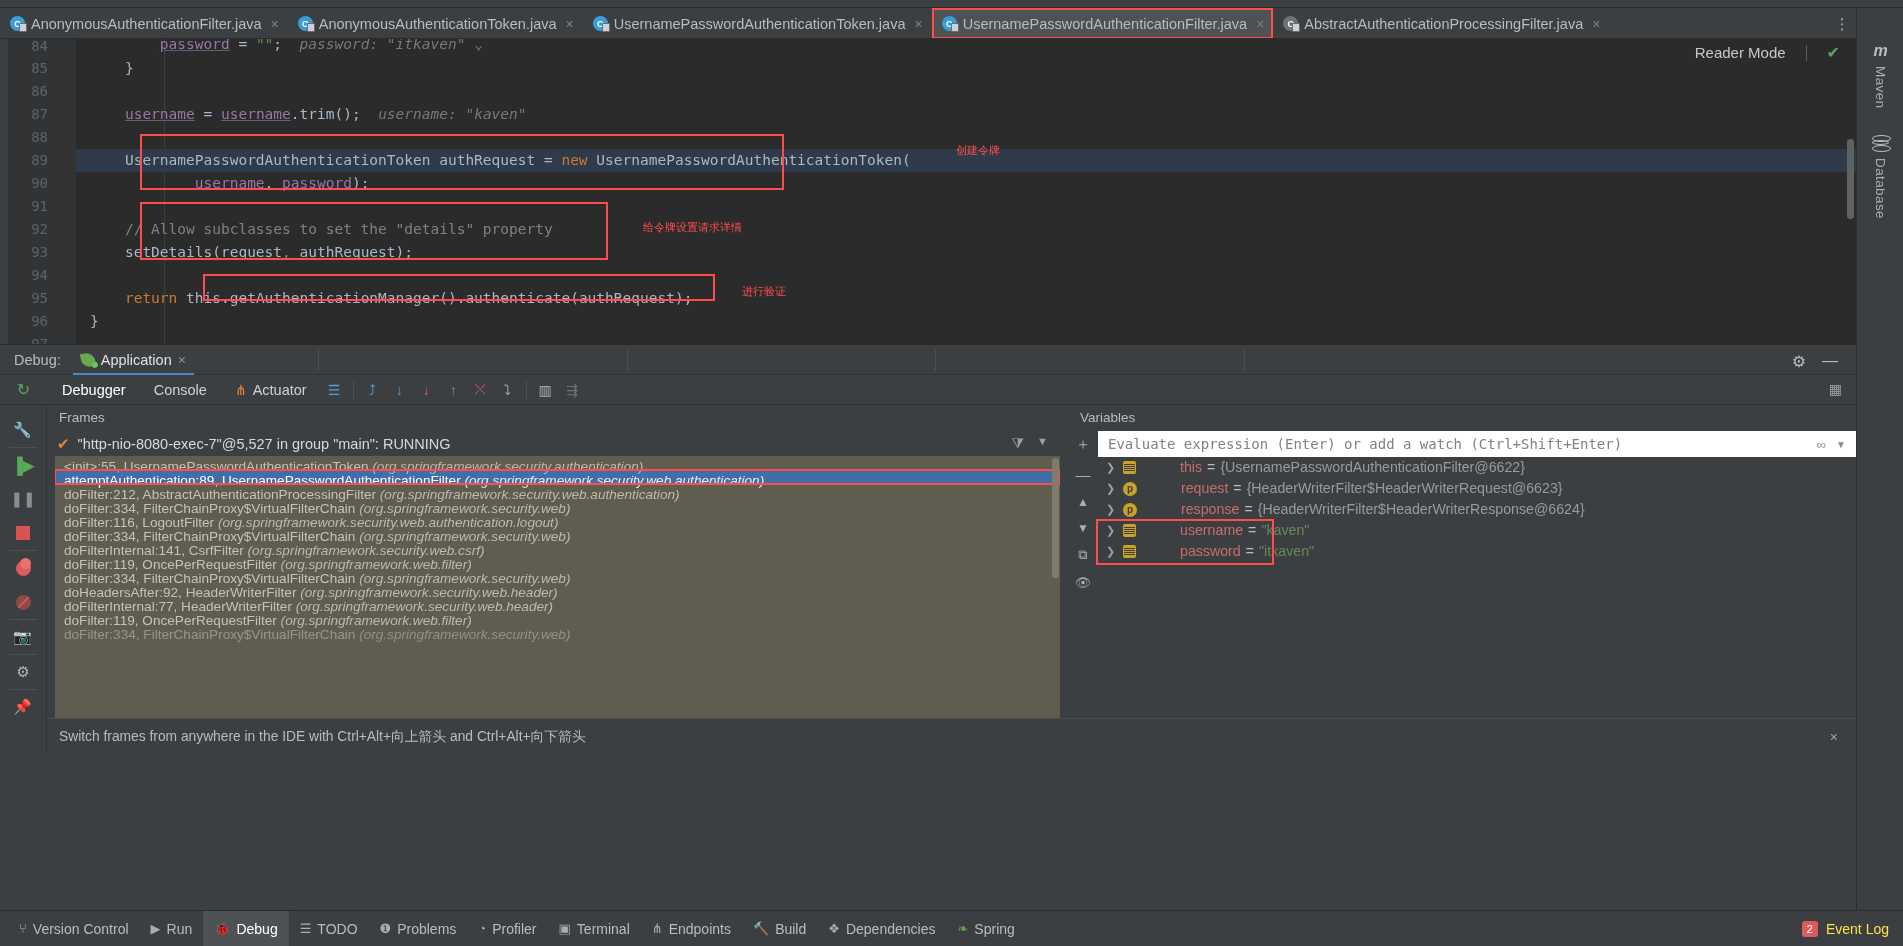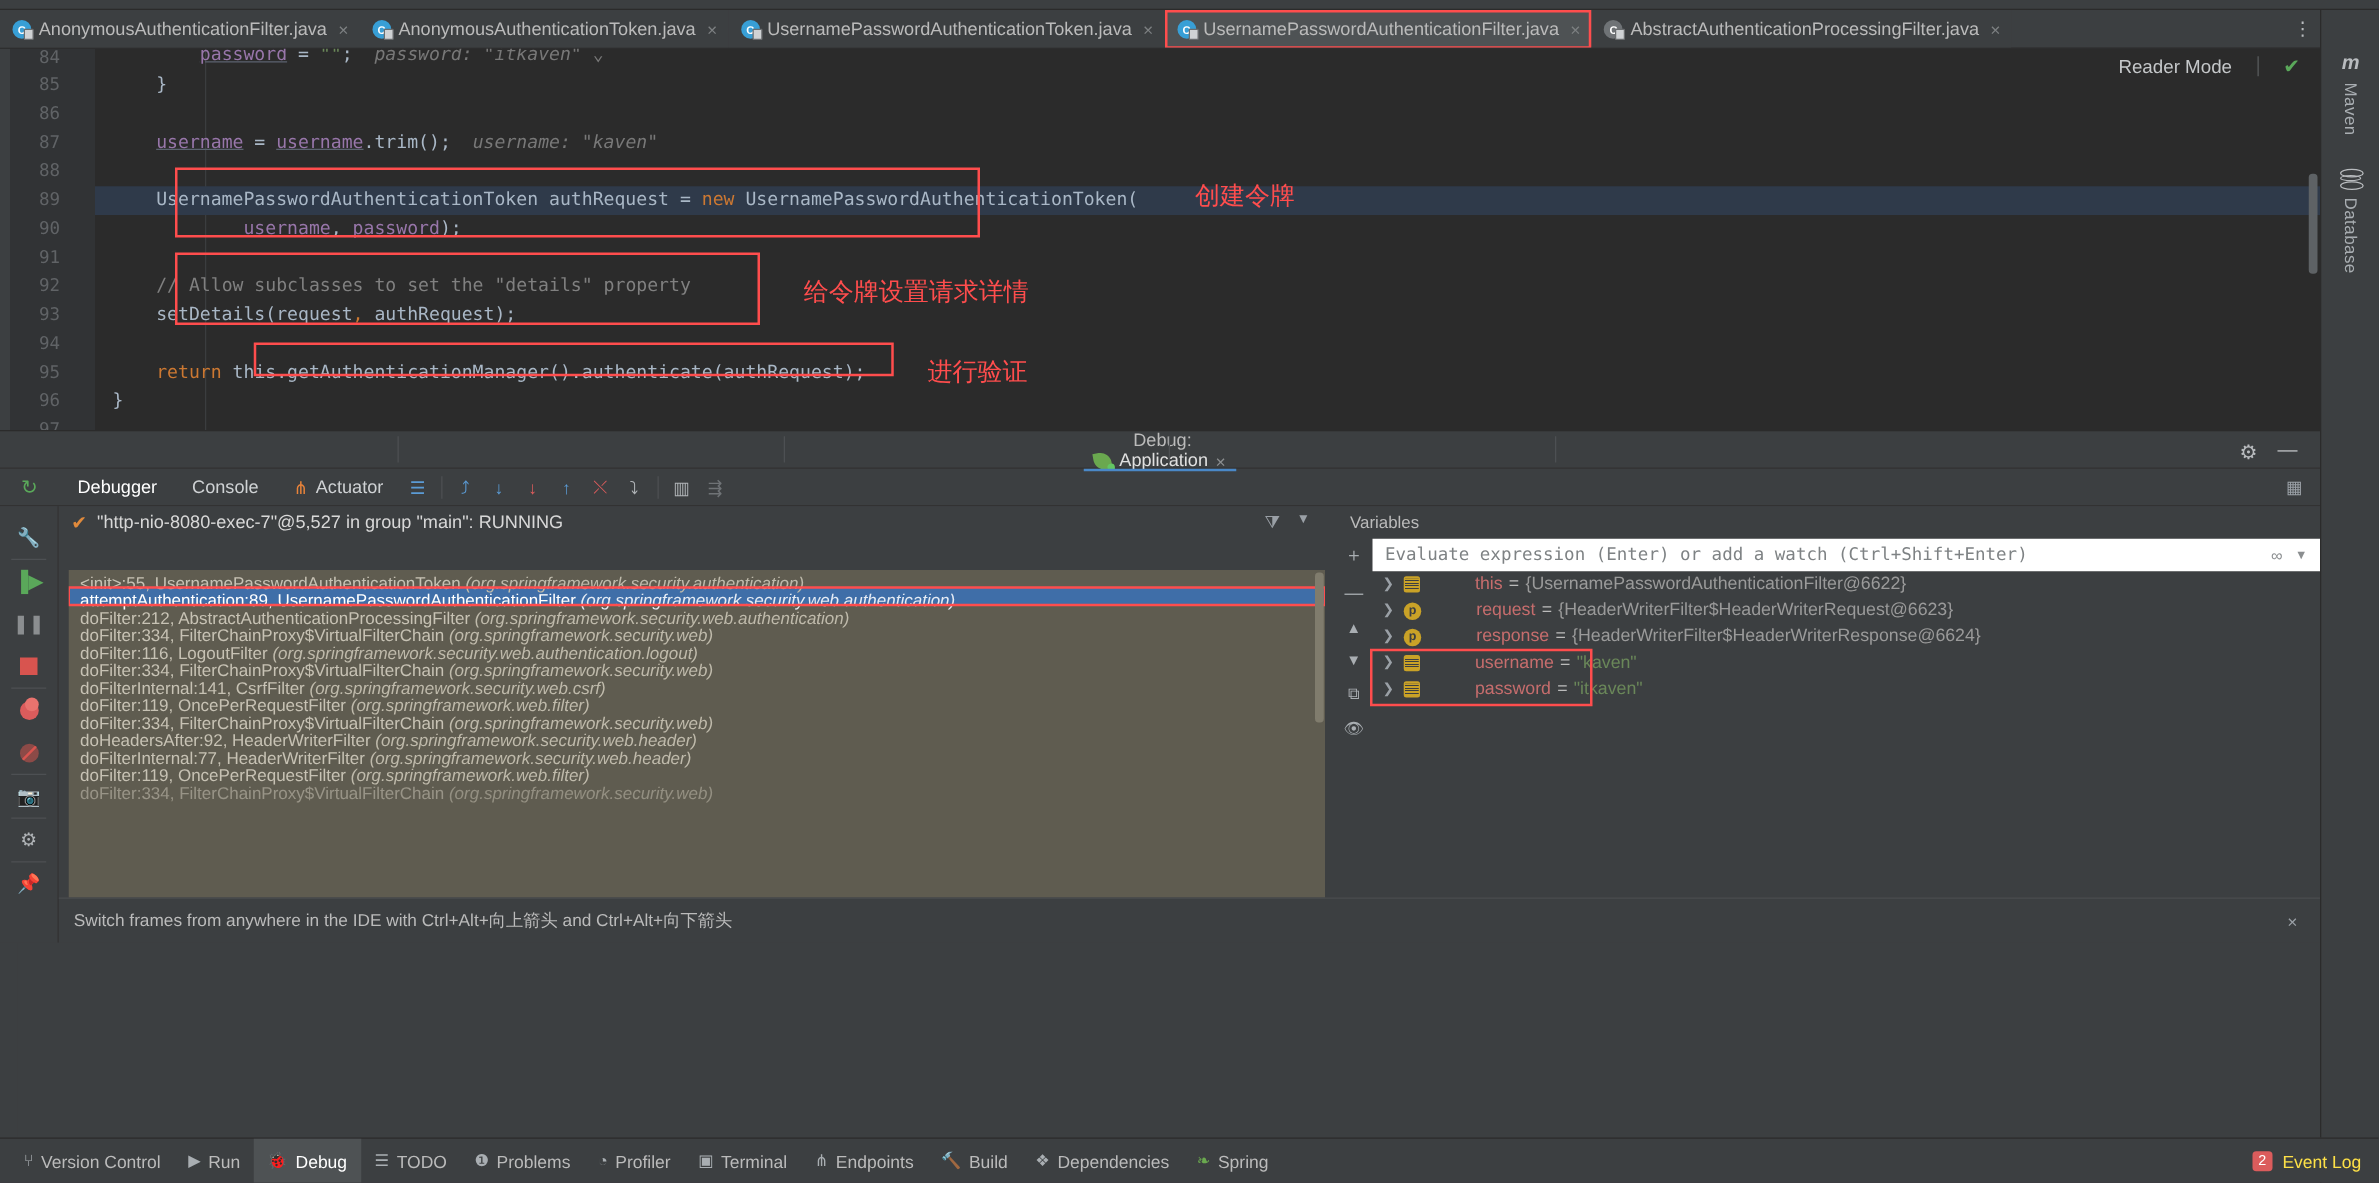--- a/index.html
+++ b/index.html
@@ -108,38 +108,37 @@
   .kw  { color: #cc7832; }
   .str { color: #6a8759; }
   .cmt { color: #808080; }
   .hint{ color: #787878; font-style: italic; }
   .fld { color: #9876aa; }
   .ul  { text-decoration: underline; text-decoration-color: #5c6370; }
 
   
   .rbox { position: absolute; border: 2px solid #ff4d4d; z-index: 4; pointer-events: none; }
   .zh {
-    position: absolute; color: #ff4d4d; font-size: 20px; z-index: 5;
+    position: absolute; color: #ff4d4d; font-size: 11px; z-index: 5;
     font-family: "DejaVu Sans", sans-serif; white-space: nowrap;
   }
 
   .ed-scroll {
     position: absolute; right: 2px; top: 100px; width: 7px; height: 80px;
     background: #5e6265; border-radius: 3px;
   }
 
   
   .debugwin {
     position: absolute; left: 0; top: 344px; width: 1856px; height: 410px;
     background: #3c3f41; border-top: 1px solid #2b2b2b;
   }
   .dw-header {
     height: 30px; display: flex; align-items: center; position: relative;
     border-bottom: 1px solid #323232;
-    flex-direction: column;
   }
   .dw-title { color: #bbbbbb; font-size: 14.5px; padding: 0 10px 0 14px; }
   .dw-tab {
     display: flex; align-items: center; gap: 6px; padding: 0 10px; height: 30px;
     color: #e0e0e0; font-size: 14.5px; position: relative;
   }
   .dw-tab.sel::after {
     content: ""; position: absolute; left: 2px; right: 2px; bottom: 0; height: 2px; background: #4a88c7;
   }
   .leafico {
@@ -445,20 +444,21 @@
         </div>
       <div class="rule"></div>
       <div class="r">📷</div>
       <div class="rule"></div>
       <div class="r">⚙</div>
       <div class="rule"></div>
       <div class="r">📌</div>
     </div>
 
     <div class="frames">
+      <div class="panel-title">Frames</div>
       <div class="thread-row">
         <span class="okmark">✔</span>
         <span>"http-nio-8080-exec-7"@5,527 in group "main": RUNNING</span>
         <span class="funnel">⧩</span>
         <span class="caretd">▼</span>
       </div>
       <div class="frame-list">
         <div class="frow"><span>&lt;init&gt;:55, UsernamePasswordAuthenticationToken</span> <span class="pkg">(org.springframework.security.authentication)</span></div>
         <div class="frow sel hl"><span>attemptAuthentication:89, UsernamePasswordAuthenticationFilter</span> <span class="pkg">(org.springframework.security.web.authentication)</span></div>
         <div class="frow"><span>doFilter:212, AbstractAuthenticationProcessingFilter</span> <span class="pkg">(org.springframework.security.web.authentication)</span></div>

